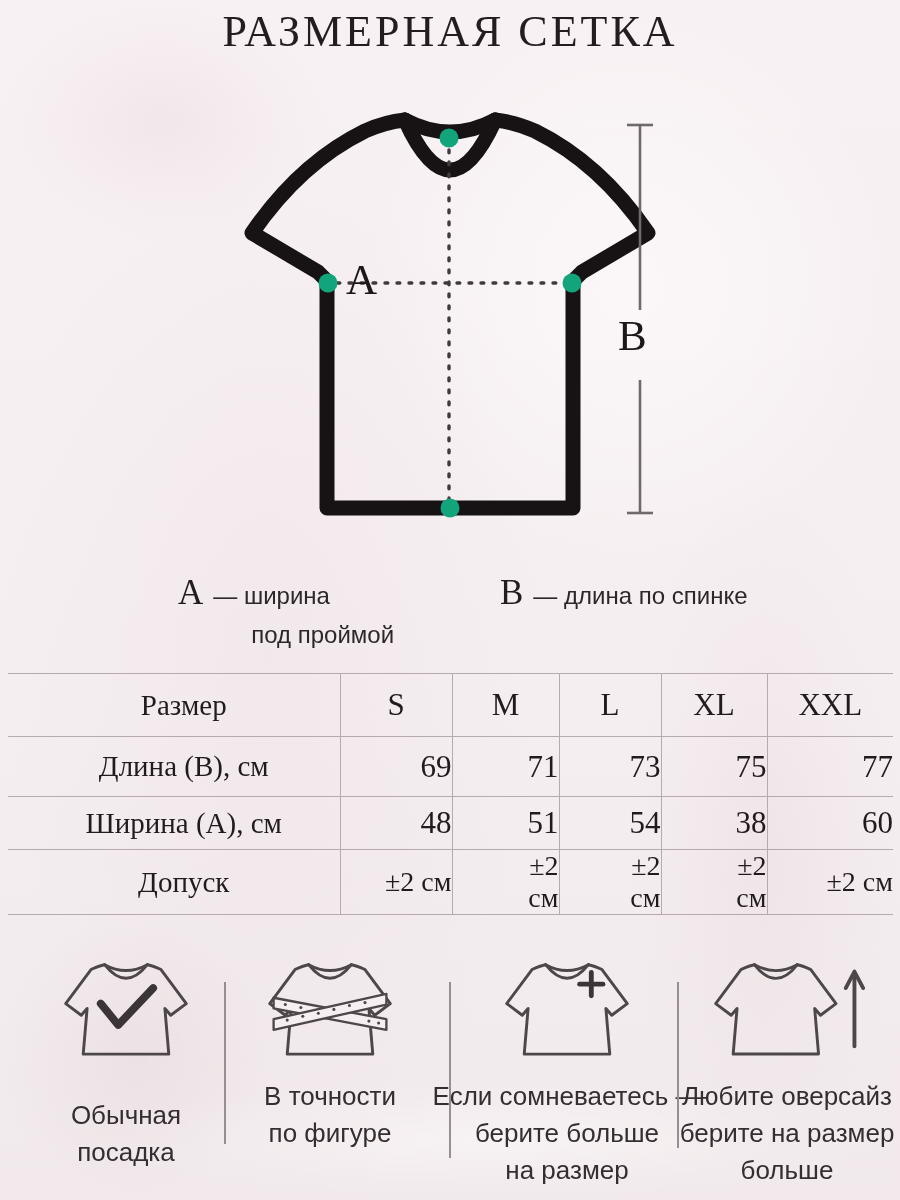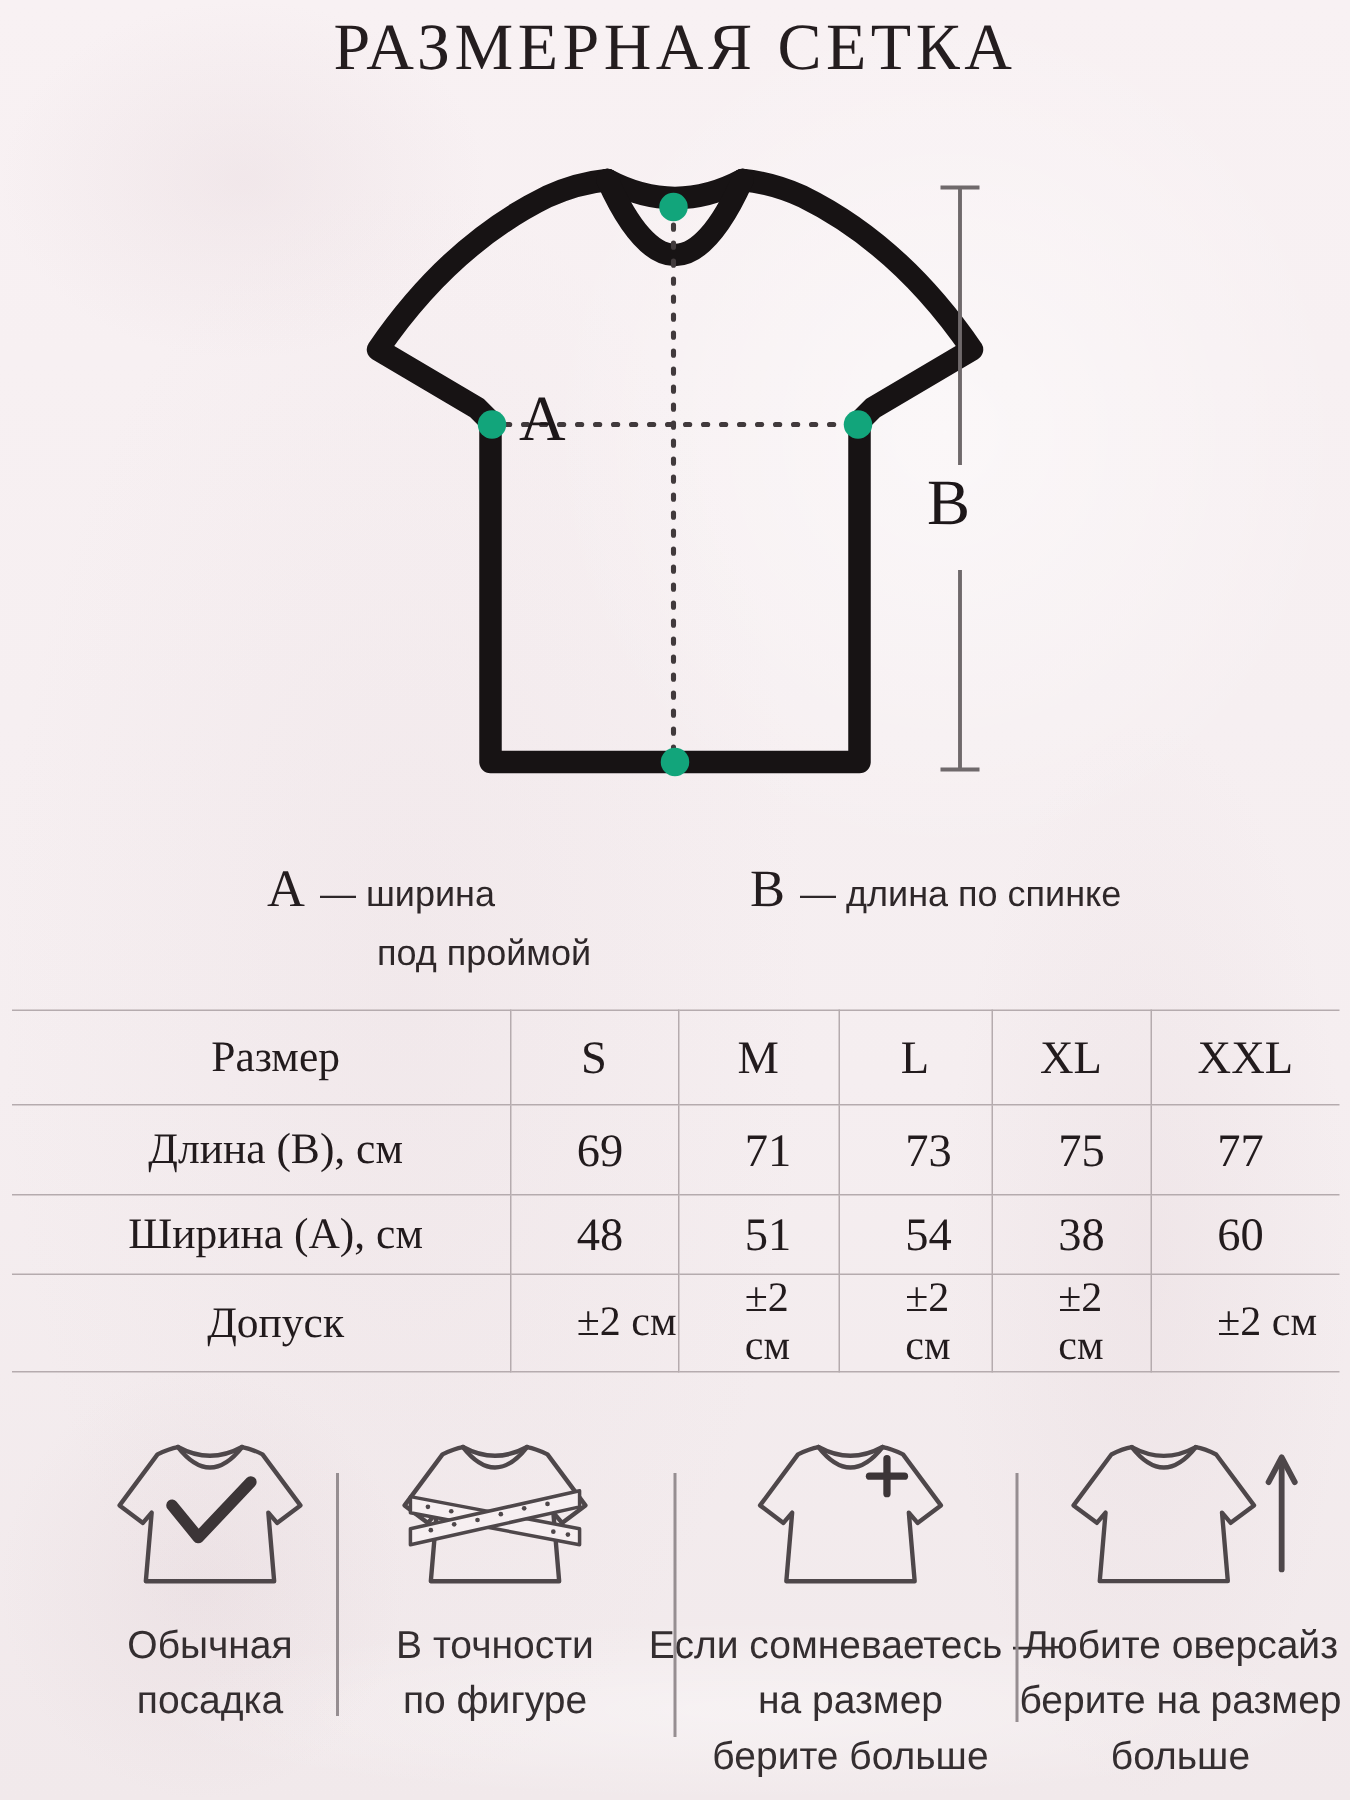--- a/index.html
+++ b/index.html
@@ -36,34 +36,34 @@
   .legend-item.b{left:500px;top:573px;}
   .legend-letter{font-family:"Liberation Serif", serif;font-size:35px;color:#241d1f;}
   .legend-lines{font-size:24px;line-height:39px;color:#2e2729;}
   .legend-lines .l2{padding-left:38px;}
   
   .size-table{position:absolute;left:8px;top:673px;width:885px;height:231px;}
   table{border-collapse:collapse;width:100%;height:100%;table-layout:fixed;
         font-family:"Liberation Serif", serif;color:#221b1d;}
   th,td{border:1px solid #b5abae;font-weight:400;padding:0;}
   th{font-size:31px;}
-  td{font-size:31px;text-align:left;padding-left:44px;}
+  td{font-size:31px;text-align:right;padding-left:44px;}
   .col-label{width:332px;}
   .lbl{text-align:center;padding-left:20px;font-size:29px;}
   tr td:first-child, tr th:first-child{border-left:0;}
   tr td:last-child, tr th:last-child{border-right:0;}
   .row-header{height:63px;}
   .row-1{height:60px;}
   .row-2{height:53px;}
   .row-3{height:55px;}
   .row-3 td{font-size:28px;}
   .row-3 td.lbl{font-size:29px;}
   
   .tip{position:absolute;top:953px;display:flex;flex-direction:column;align-items:center;}
-  .tip-1{left:20px;width:240px;}
+  .tip-1{left:6px;width:240px;gap:19px;}
   .tip-2{left:210px;width:240px;justify-content:space-between;}
   .tip-3{left:437px;width:260px;}
   .tip-4{left:662px;width:250px;}
   .icon-wrap{height:107px;display:flex;align-items:flex-start;justify-content:center;}
   .tip-caption{margin-top:18px;text-align:center;font-size:26px;line-height:37px;color:#342e30;}
   .tip-caption div{white-space:nowrap;}
   .tip-divider{position:absolute;top:982px;width:2px;background:#968e91;}
   .div-1{left:224px;height:162px;}
   .div-2{left:449px;height:176px;}
   .div-3{left:677px;height:166px;}
@@ -225,22 +225,22 @@
           <path d="M50,12 Q72,40 94,12"></path>
         </g>
         <g stroke="#3c3537" stroke-width="5">
           <line x1="97" y1="20" x2="97" y2="44"></line>
           <line x1="85" y1="32" x2="109" y2="32"></line>
         </g>
       </svg>
     </div>
     <div class="tip-caption">
       <div>Если сомневаетесь —</div>
+      <div>берите больше</div>
       <div>на размер</div>
-      <div>берите больше</div>
     </div>
   </div>
 
   <div class="tip tip-4">
     <div class="icon-wrap">
       <svg class="tip-svg" width="163" height="107" viewBox="0 0 168 110">
         <g stroke-width="3">
           <path d="M50,12 Q44,13 36,17 L10,52 L26,64 L32,57 L28,104 L116,104 L112,57 L118,64 L134,52 L108,17 Q100,13 94,12"></path>
           <path d="M50,12 Q72,24 94,12"></path>
           <path d="M50,12 Q72,40 94,12"></path>

